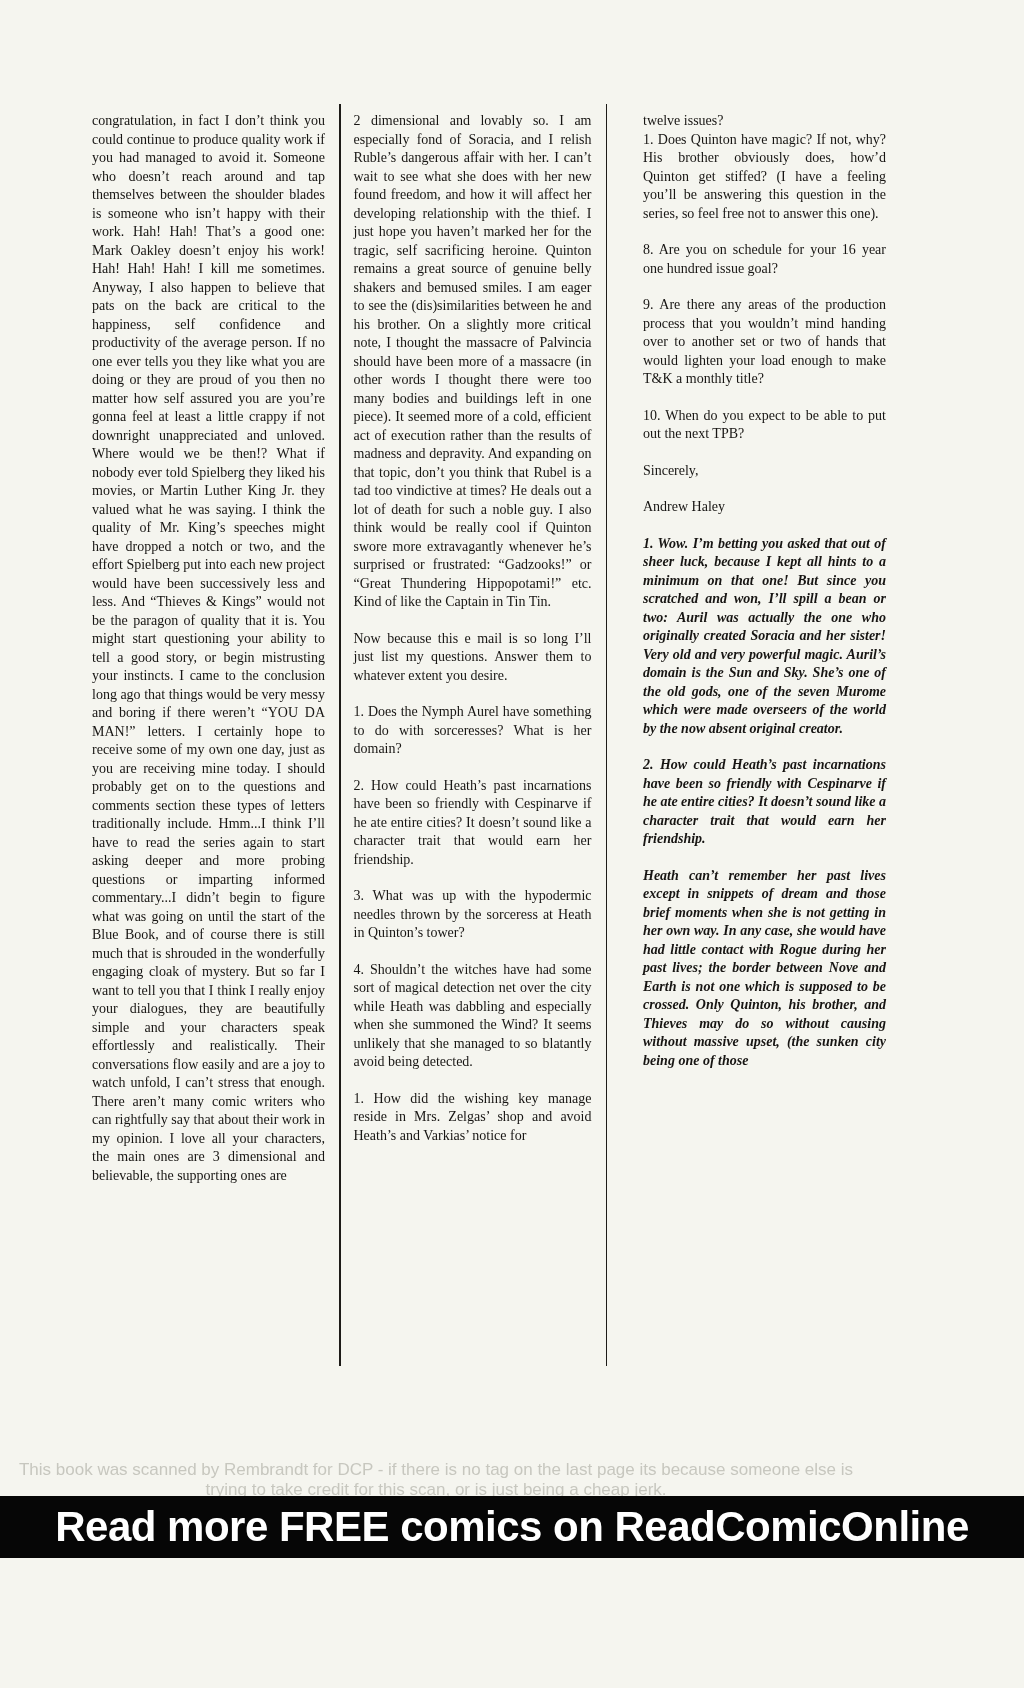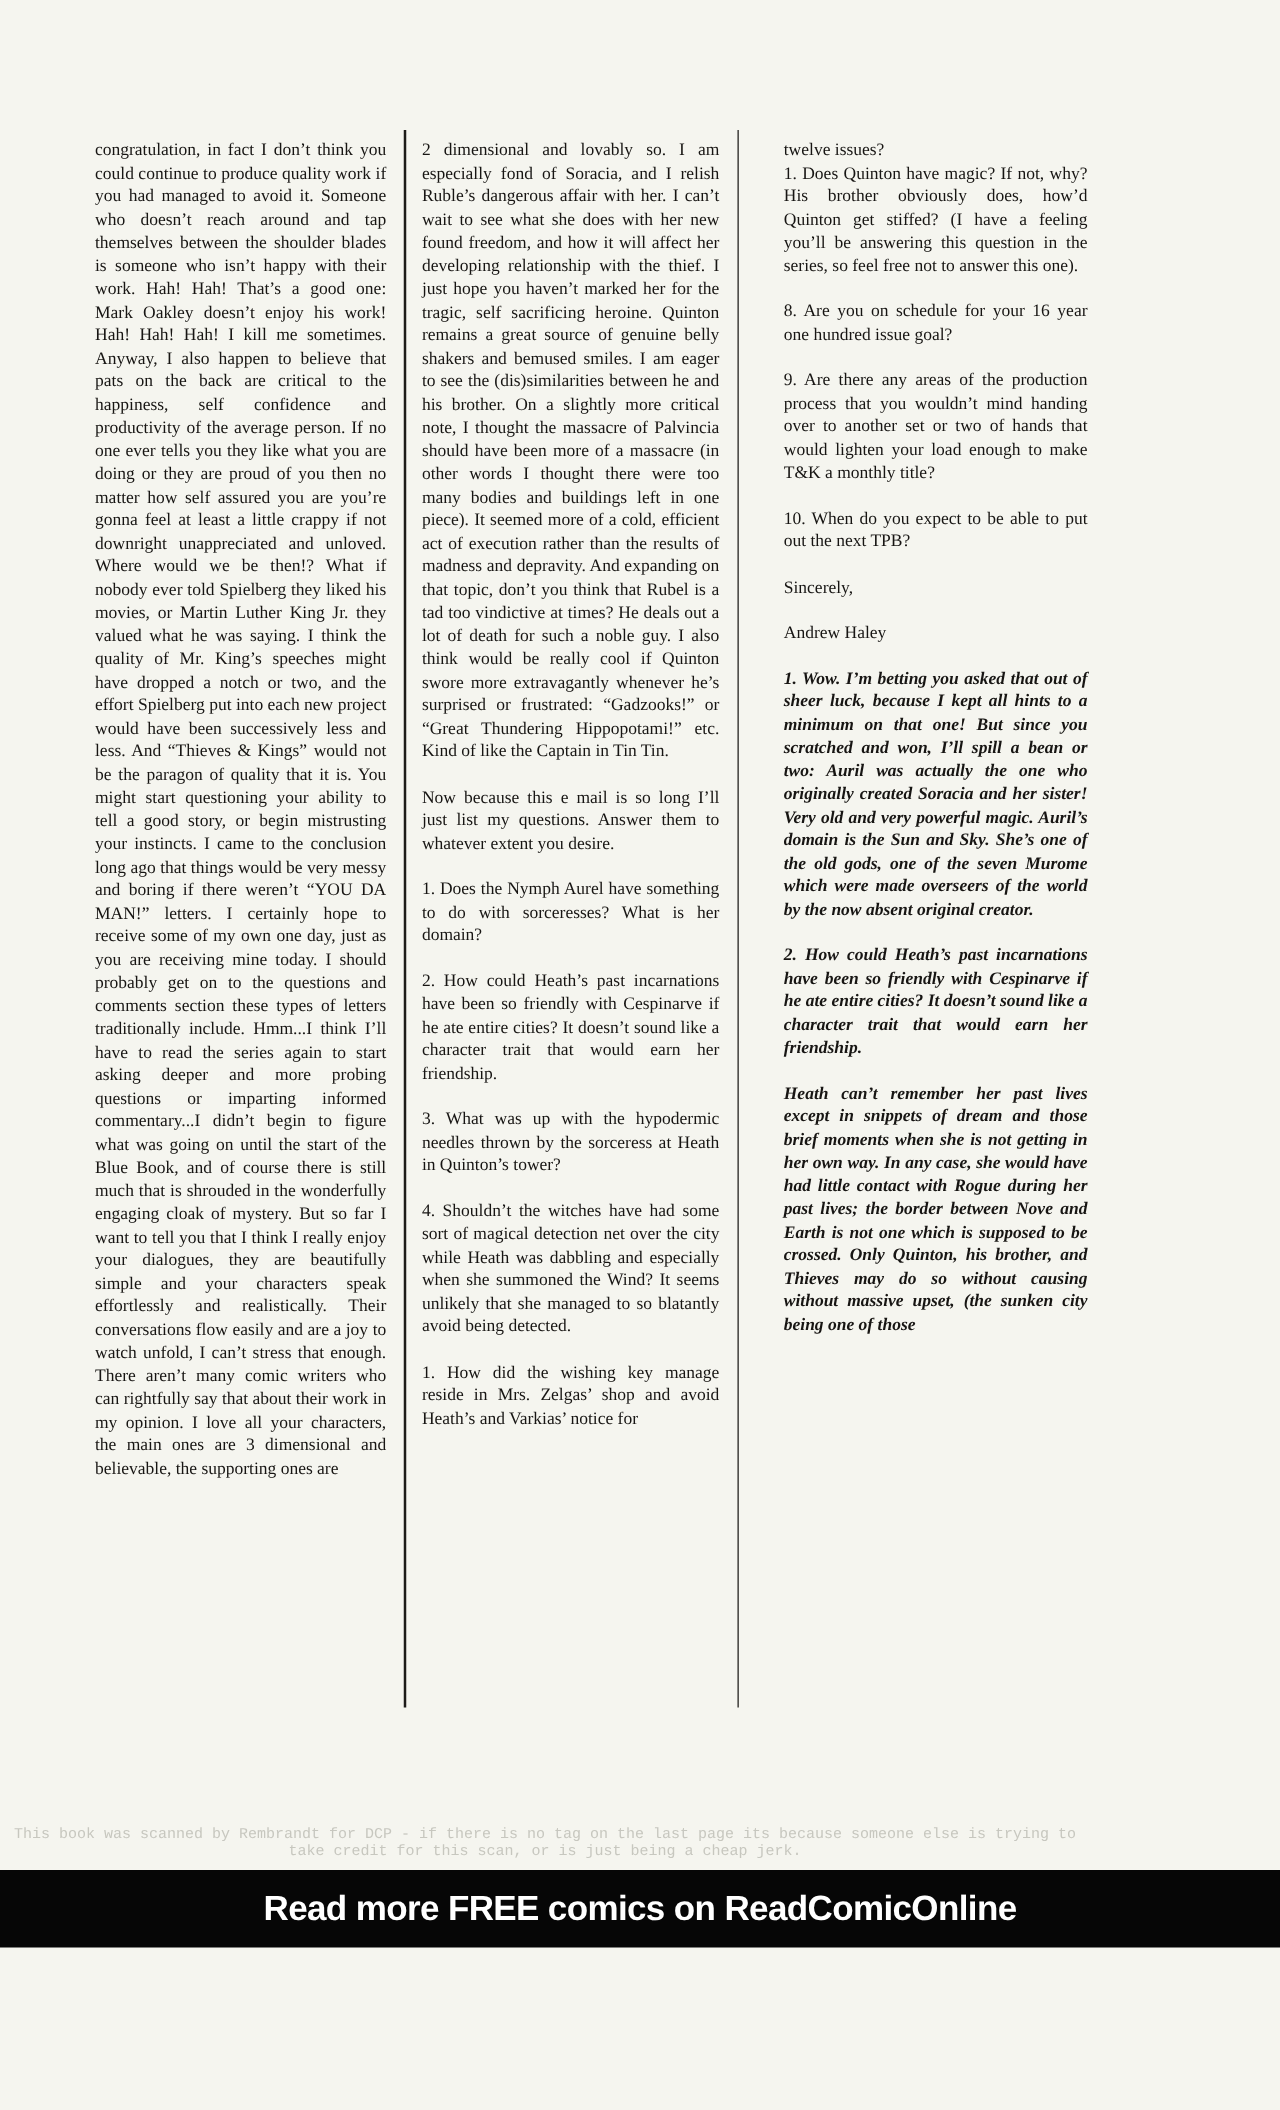--- a/index.html
+++ b/index.html
@@ -7,21 +7,21 @@
   body {
     position:relative;
     background:#f5f5ef;
     font-family:"Liberation Serif", serif;
     overflow:hidden;
   }
   .scan-page { position:absolute; inset:0; background:#f5f5ef; }
 
   .text-block {
     position:absolute;
-    left:76px; top:112px;
+    left:92px; top:112px;
     display:flex;
     align-items:flex-start;
   }
   .col {
     font-size:14px;
     line-height:18.5px;
     text-align:justify;
     color:#171513;
   }
   .col-1 { width:233px; }
@@ -39,40 +39,40 @@
     background:#1d1b18;
     margin:-8px 13px 0 14px;
     flex:none;
   }
 
   .watermark {
     position:absolute;
     left:0; top:1460px;
     width:872px;
     text-align:center;
-    font-size:12px;
+    font-size:17px;
     color:#c7c7bf;
-    font-family:Liberation Mono, monospace;
+    font-family:Liberation Sans, sans-serif;
   }
 
   .banner {
     position:absolute;
     left:0; top:1496px;
     width:1024px; height:62px;
     background:#060606;
     display:flex;
     align-items:center;
     justify-content:center;
     cursor:pointer;
   }
   .banner-text {
     color:#ffffff;
     font-family:"Liberation Sans", sans-serif;
     font-weight:bold;
-    font-size:28px;
+    font-size:42px;
     letter-spacing:-0.5px;
     white-space:nowrap;
   }
 </style>
 </head>
 <body>
 
 <div class="scan-page">
 
   <div class="text-block">

